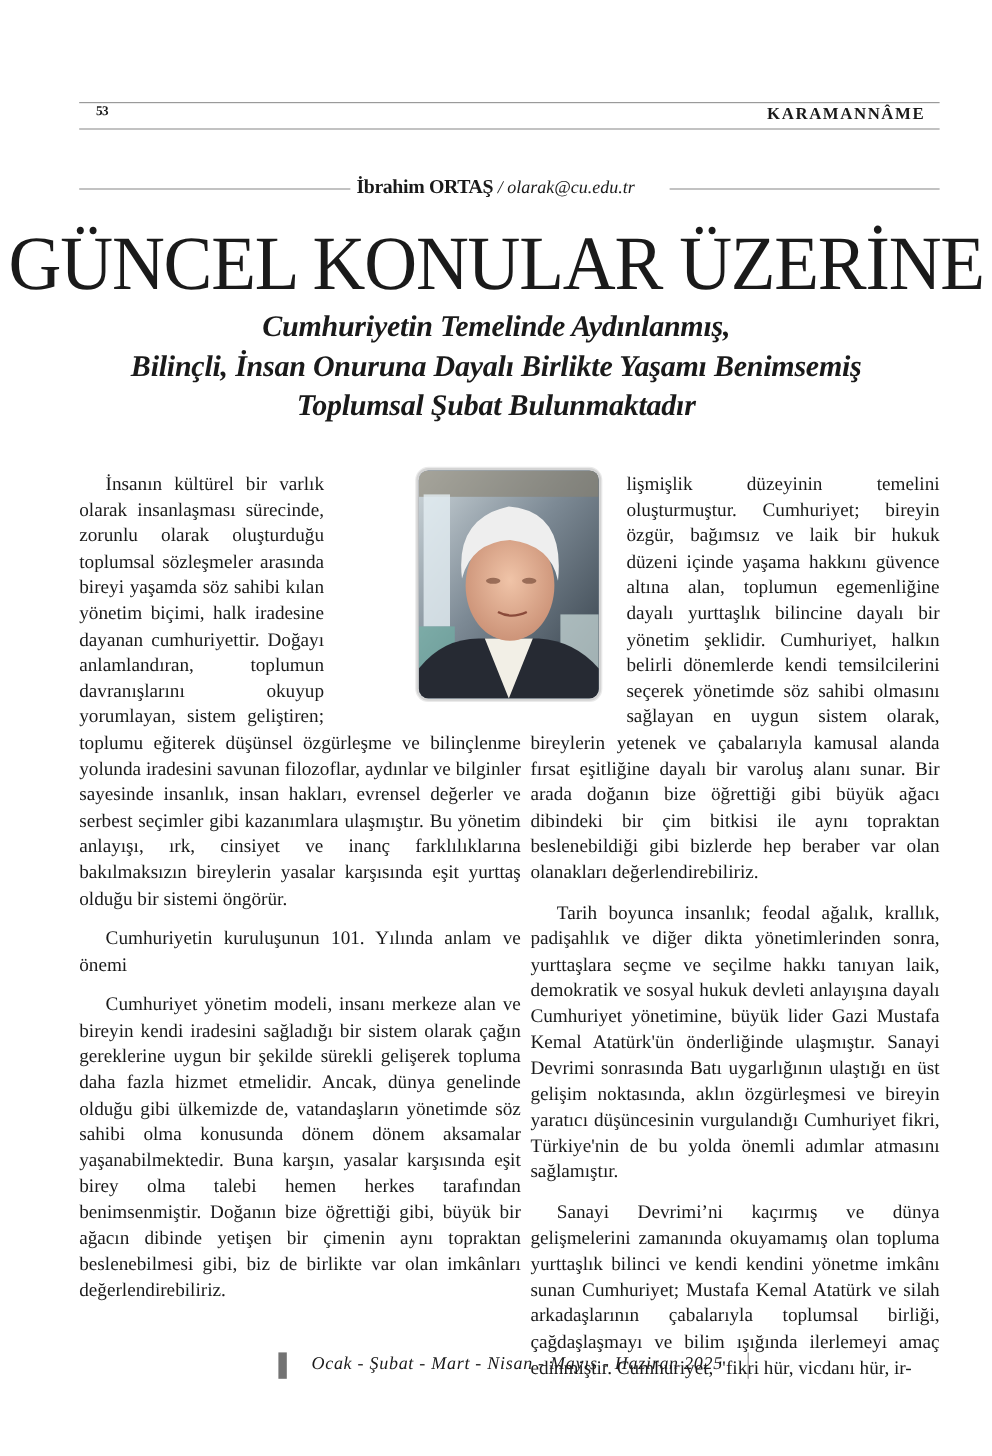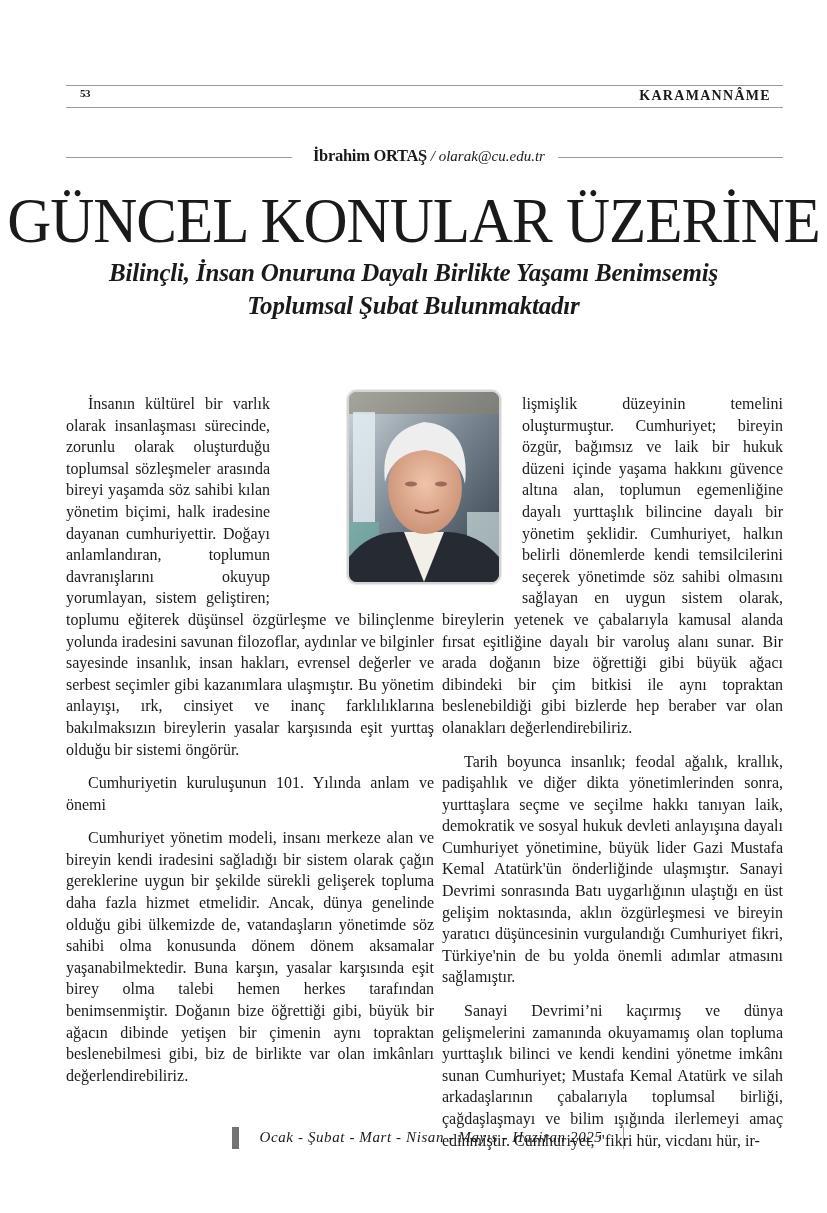--- a/index.html
+++ b/index.html
@@ -11,21 +11,21 @@
   .page-num { position: absolute; left: 14px; top: 1px; font-weight: bold; font-size: 11px;
               font-family: "Liberation Serif", serif; letter-spacing: -0.5px; }
   .journal { position: absolute; right: 12px; top: 2px; font-weight: bold; font-size: 14px;
              letter-spacing: 1.3px; }
 
   .byline { position: absolute; left: 66px; top: 146px; width: 717px; height: 22px; }
   .byline .rule { position: absolute; top: 11px; height: 1px; background: #9a9a9a; }
   .byline .rule.left { left: 0; width: 226px; }
   .byline .rule.right { right: 0; width: 225px; }
   .byline .text { position: absolute; left: 231px; top: 0; white-space: nowrap; font-size: 16.5px; }
-  .byline .name { font-weight: bold; letter-spacing: -0.3px; margin-left: 16px; }
+  .byline .name { font-weight: bold; letter-spacing: -0.3px; }
   .byline .email { font-style: italic; font-size: 15px; }
 
   .title { position: absolute; left: 0; width: 827px; top: 184px; text-align: center;
            font-size: 61px; line-height: 70px; letter-spacing: -1px;
            transform: scaleY(1.05); transform-origin: top; }
   .subtitle { position: absolute; left: 0; width: 827px; top: 256px; text-align: center;
               font-weight: bold; font-style: italic; font-size: 25px; line-height: 33px; letter-spacing: -0.2px; }
 
   .col { position: absolute; font-size: 16px; line-height: 21.6px; text-align: justify; }
   .col p { margin: 12px 0 10px 0; text-indent: 22px; }
@@ -58,20 +58,21 @@
   <div class="rule left"></div>
   <div class="text">
     <span class="name">İbrahim ORTAŞ</span><span class="email"> / </span><span class="email">olarak@cu.edu.tr</span>
   </div>
   <div class="rule right"></div>
 </div>
 
 <h1 class="title" style="margin:0;font-weight:normal;">GÜNCEL KONULAR ÜZERİNE</h1>
 
 <div class="subtitle">
+  <div>Cumhuriyetin Temelinde Aydınlanmış,</div>
   <div>Bilinçli, İnsan Onuruna Dayalı Birlikte Yaşamı Benimsemiş</div>
   <div>Toplumsal Şubat Bulunmaktadır</div>
 </div>
 
 <div class="col col-left">
   <div class="photo-float"></div>
   <p>İnsanın kültürel bir varlık olarak insanlaşması sürecinde, zorunlu olarak oluşturduğu toplumsal sözleşmeler arasında bireyi yaşamda söz sahibi kılan yönetim biçimi, halk iradesine dayanan cumhuriyettir. Doğayı anlamlandıran, toplumun davranışlarını okuyup yorumlayan, sistem geliştiren; toplumu eğiterek düşünsel özgürleşme ve bilinçlenme yolunda iradesini savunan filozoflar, aydınlar ve bilginler sayesinde insanlık, insan hakları, evrensel değerler ve serbest seçimler gibi kazanımlara ulaşmıştır. Bu yönetim anlayışı, ırk, cinsiyet ve inanç farklılıklarına bakılmaksızın bireylerin yasalar karşısında eşit yurttaş olduğu bir sistemi öngörür.</p>
   <p>Cumhuriyetin kuruluşunun 101. Yılında anlam ve önemi</p>
   <p>Cumhuriyet yönetim modeli, insanı merkeze alan ve bireyin kendi iradesini sağladığı bir sistem olarak çağın gereklerine uygun bir şekilde sürekli gelişerek topluma daha fazla hizmet etmelidir. Ancak, dünya genelinde olduğu gibi ülkemizde de, vatandaşların yönetimde söz sahibi olma konusunda dönem dönem aksamalar yaşanabilmektedir. Buna karşın, yasalar karşısında eşit birey olma talebi hemen herkes tarafından benimsenmiştir. Doğanın bize öğrettiği gibi, büyük bir ağacın dibinde yetişen bir çimenin aynı topraktan beslenebilmesi gibi, biz de birlikte var olan imkânları değerlendirebiliriz.</p>
 </div>

